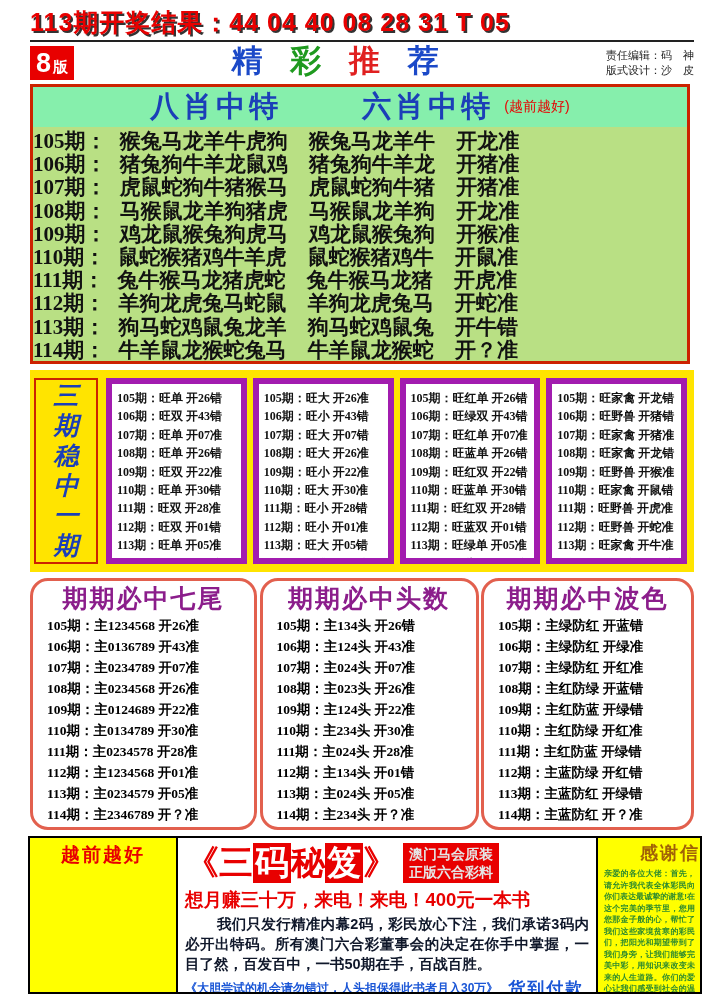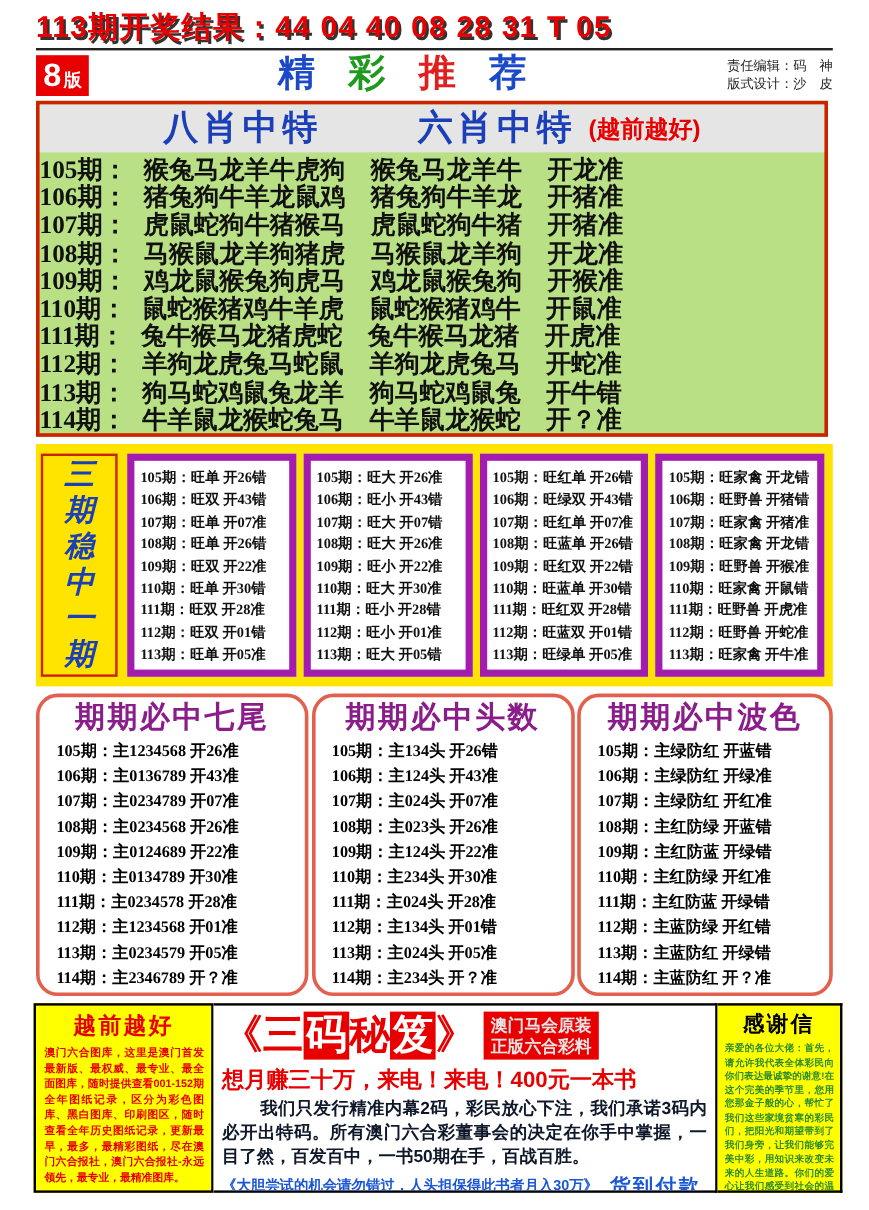--- a/index.html
+++ b/index.html
@@ -16,26 +16,26 @@
   .edition .num { font-size:27px; font-weight:bold; line-height:34px; }
   .edition .ban { font-size:15px; font-weight:bold; margin-left:2px; }
   .page-title { flex:1; text-align:center; font-size:31px; font-weight:bold;
                 letter-spacing:10px; font-family:"Liberation Serif", serif; white-space:nowrap; }
   .page-title .c0 { color:#1b49c8; } .page-title .c1 { color:#1f9a1f; }
   .page-title .c2 { color:#e02020; } .page-title .c3 { color:#1b49c8; }
   .credits { font-size:11px; line-height:15px; color:#222; white-space:nowrap; margin-top:4px; }
 
   .zodiac { position:absolute; left:30px; top:84px; width:660px; height:280px;
             border:3px solid #cc2200; background:#b9e084; overflow:hidden; }
-  .z-head { height:40px; background:#e5e5e5; display:flex; align-items:center;
+  .z-head { height:40px; background:#86efac; display:flex; align-items:center;
             justify-content:center; white-space:nowrap; }
   .z-head .t { color:#1b3fb8; font-size:29px; font-weight:bold;
                font-family:"Liberation Serif", serif; letter-spacing:4px; }
   .z-head .t1 { margin-right:80px; }
-  .z-head .note { color:#e80000; font-size:20px; font-weight:bold; margin-left:10px; }
+  .z-head .note { color:#e80000; font-size:14px; font-weight:normal; margin-left:10px; }
   .z-body { padding-top:3px; }
   .z-row { text-align:left; font-size:21px; line-height:23.2px; color:#111;
            font-family:"Liberation Serif", serif; font-weight:bold; white-space:nowrap; }
   .z-row .zp { margin-right:8px; } .z-row .z8 { margin-right:16px; } .z-row .z6 { margin-right:16px; }
 
   .stable { position:absolute; left:30px; top:370px; width:664px; height:202px;
             background:#ffe400; display:flex; align-items:stretch; padding:8px 4px; }
   .stable-label { width:64px; border:2px solid #cc2200; margin-right:5px;
                   display:flex; flex-direction:column; align-items:center; justify-content:center; }
   .stable-label .ch { color:#1b3fb8; font-size:25px; font-weight:bold; font-style:italic;
@@ -68,21 +68,21 @@
   .book-block { color:#fff; background:#e80000; padding:0 2px; }
   .origin-block { background:#e80000; color:#e5e5e5; font-size:14px; font-weight:bold;
                   line-height:18px; padding:2px 6px; margin-left:6px; text-align:center; }
   .hotline { color:#e80000; font-size:18.5px; font-weight:bold; margin-top:2px; white-space:nowrap; }
   .ad-body { color:#0f172a; font-size:14.5px; line-height:20px; font-weight:bold;
              text-align:justify; text-indent:2.2em; margin-top:2px; }
   .blue-row { display:flex; align-items:center; margin-top:3px; white-space:nowrap; }
   .blue-note { color:#1a56d6; font-size:12px; font-weight:bold; }
   .payment { color:#1a56d6; font-size:17px; font-weight:bold; margin-left:10px; letter-spacing:2px; }
   .b-right { width:104px; background:#ffff00; border:2px solid #000; border-left:none; overflow:hidden; }
-  .b-right-title { text-align:center; color:#000000; font-size:18px; font-weight:bold;
+  .b-right-title { text-align:right; color:#a16207; font-size:18px; font-weight:bold;
                    margin-top:3px; letter-spacing:2px; }
   .b-right-body { color:#2e8b2e; font-size:8px; line-height:11.5px; padding:3px 5px 0 6px;
                   text-align:justify; font-weight:bold; }
 </style>
 </head>
 <body>
 
 <div class="top-line">113期开奖结果：44 04 40 08 28 31 T 05</div>
 
 <div class="header">
@@ -298,21 +298,20 @@
         <div class="tip-row">112期：主蓝防绿 开红错</div>
         <div class="tip-row">113期：主蓝防红 开绿错</div>
         <div class="tip-row">114期：主蓝防红 开？准</div>
       </div>
   </div>
 </div>
 
 <div class="bottom">
   <div class="b-left">
     <div class="b-left-title">越前越好</div>
-    <div class="b-left-body">澳门六合图库，这里是澳门首发最新版、最权威、最专业、最全面图库，随时提供查看001-152期全年图纸记录，区分为彩色图库、黑白图库、印刷图区，随时查看全年历史图纸记录，更新最早，最多，最精彩图纸，尽在澳门六合报社，澳门六合报社-永远领先，最专业，最精准图库。</div>
   </div>
   <div class="b-center">
     <div class="title-row">
       <span class="book-ch book-red">《</span>
       <span class="book-ch book-red">三</span>
       <span class="book-ch book-block">码</span>
       <span class="book-ch book-red">秘</span>
       <span class="book-ch book-block">笈</span>
       <span class="book-ch book-red">》</span>
       <span class="origin-block">

